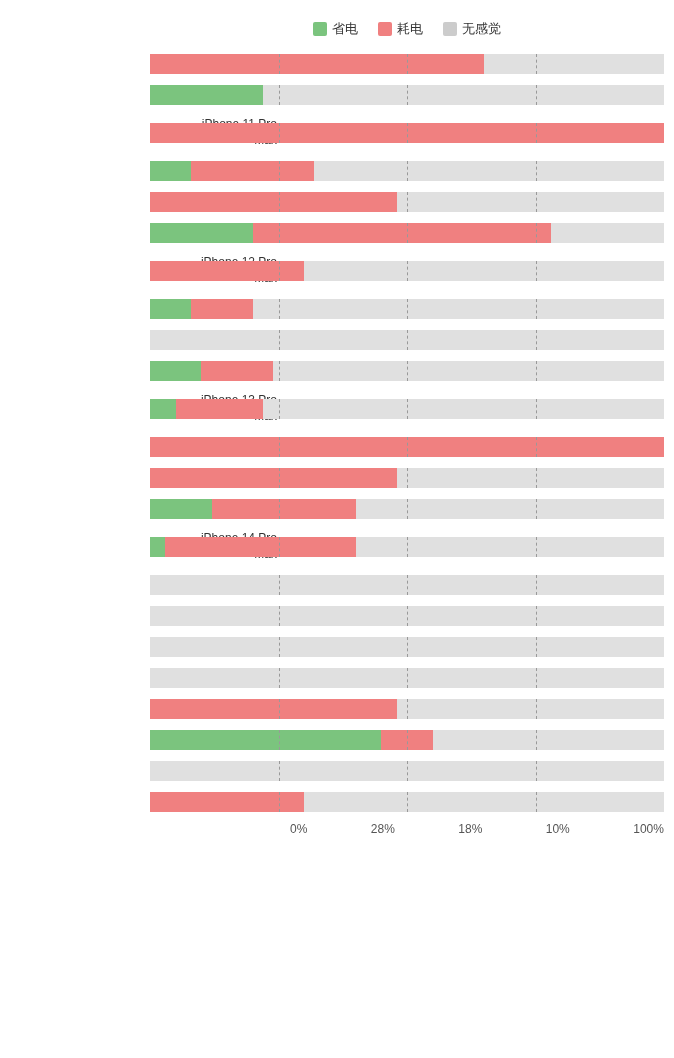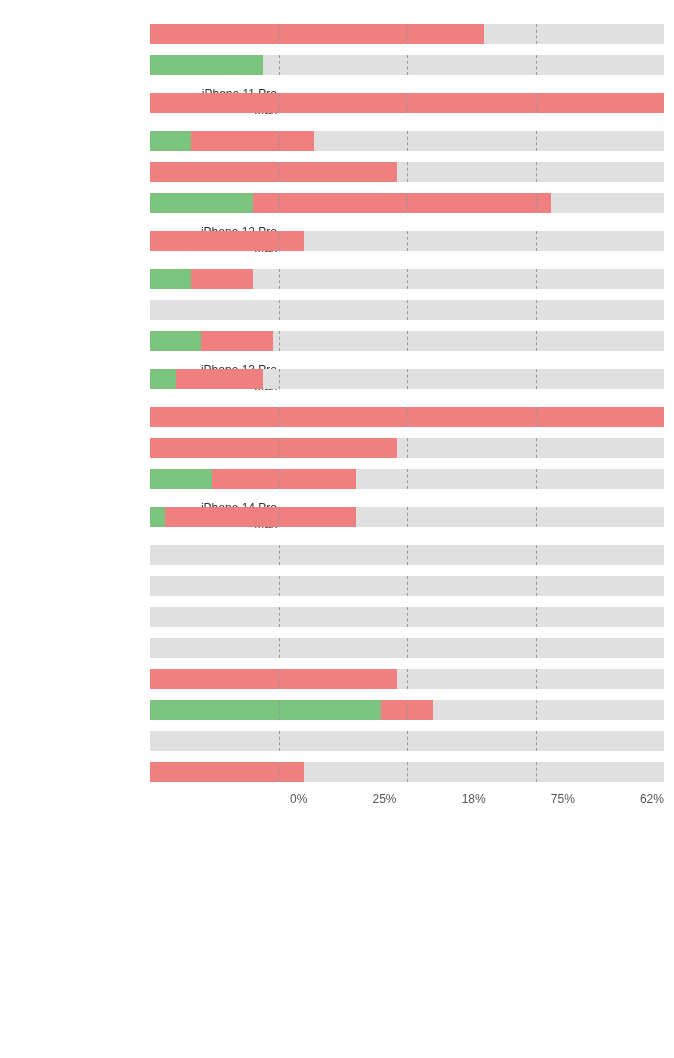--- a/index.html
+++ b/index.html
@@ -91,20 +91,34 @@
     }
     .bar-row.tall .bar-track {
       margin-top: 0;
     }
   </style>
 </head>
 <body>
 
 <div class="chart-container">
 
+  <div class="legend">
+    <div class="legend-item">
+      <div class="legend-dot green"></div>
+      <span>省电</span>
+    </div>
+    <div class="legend-item">
+      <div class="legend-dot red"></div>
+      <span>耗电</span>
+    </div>
+    <div class="legend-item">
+      <div class="legend-dot gray"></div>
+      <span>无感觉</span>
+    </div>
+  </div>
 
   <div class="chart-area">
     <div class="rows-wrapper" id="rows-wrapper">
 
     <div class="bar-row" style="position: relative; height: 28px; display: flex; align-items: center; margin-bottom: 3px;">
           <div class="bar-label" style="position: absolute; left: 0px; width: 135px; text-align: right; font-size: 12px; color: rgb(51, 51, 51); line-height: 1.3; padding-right: 8px; white-space: pre-line;">iPhone 11</div>
           <div class="bar-track" style="width: 100%; height: 20px; background: rgb(224, 224, 224); display: flex; position: relative;">
             <div style="position: absolute; top: 0px; bottom: 0px; left: 25%; width: 1px; border-left: 1px dashed rgb(153, 153, 153); z-index: 2;"></div>
             <div style="position: absolute; top: 0px; bottom: 0px; left: 50%; width: 1px; border-left: 1px dashed rgb(153, 153, 153); z-index: 2;"></div>
             <div style="position: absolute; top: 0px; bottom: 0px; left: 75%; width: 1px; border-left: 1px dashed rgb(153, 153, 153); z-index: 2;"></div>
@@ -313,19 +327,19 @@
             <div style="position: absolute; top: 0px; bottom: 0px; left: 25%; width: 1px; border-left: 1px dashed rgb(153, 153, 153); z-index: 2;"></div>
             <div style="position: absolute; top: 0px; bottom: 0px; left: 50%; width: 1px; border-left: 1px dashed rgb(153, 153, 153); z-index: 2;"></div>
             <div style="position: absolute; top: 0px; bottom: 0px; left: 75%; width: 1px; border-left: 1px dashed rgb(153, 153, 153); z-index: 2;"></div>
             <div class="bar-segment red" style="width: 30%; height: 100%; background: rgb(240, 128, 128); position: relative; z-index: 1;"></div>
           </div>
         </div>
       </div>
 
     <div class="x-axis">
       <span>0%</span>
-      <span>25%</span>
+      <span>28%</span>
       <span>18%</span>
-      <span>75%</span>
-      <span>62%</span>
+      <span>10%</span>
+      <span>100%</span>
     </div>
   </div>
 </div>
 
 </body></html>

